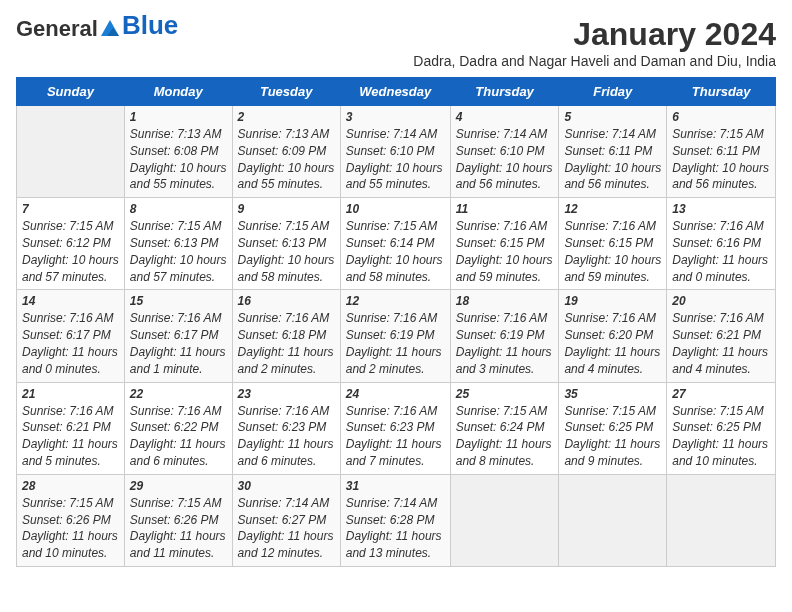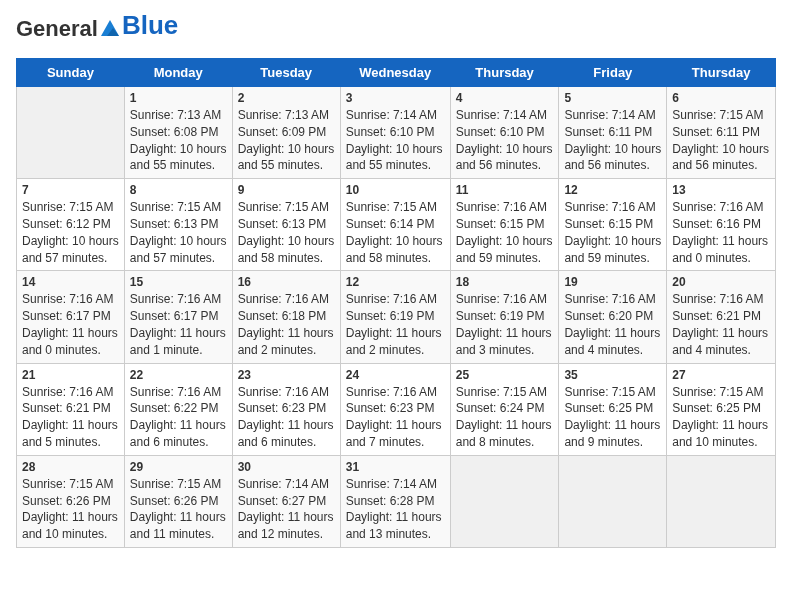--- a/index.html
+++ b/index.html
@@ -29,21 +29,22 @@
       color: #333;
     }
     .location-title {
       font-size: 14px;
       color: #333;
       font-weight: normal;
     }
     table {
       width: 100%;
       border-collapse: collapse;
-      margin-top: 16px;
+      margin-top: 8px;
+      font-style: italic;
     }
     thead tr th {
       background-color: #1565c0;
       color: white;
       text-align: center;
       padding: 6px 4px;
       font-size: 13px;
       border: 1px solid #1565c0;
     }
     tbody tr td {
@@ -85,20 +86,22 @@
     <div style="display:flex;align-items:center;">
       <span style="font-size:22px;font-weight:bold;color:#333;">General</span>
       <svg width="22" height="22" viewBox="0 0 22 22" style="margin:0 1px;">
         <polygon points="11,2 20,18 2,18" fill="#1a7fd4"></polygon>
         <polygon points="14,10 20,18 8,18" fill="#0d5a9e" opacity="0.7"></polygon>
       </svg>
     </div>
     <span style="font-size:26px;font-weight:bold;color:#1565c0;margin-top:-6px;">Blue</span>
   </div>
   <div class="title-section">
+    <div class="month-title">January 2024</div>
+    <div class="location-title">Dadra, Dadra and Nagar Haveli and Daman and Diu, India</div>
   </div>
 </div>
 
 <table>
   <thead>
     <tr>
 
     <th>Sunday</th>
         <th>Monday</th>
         <th>Tuesday</th>

